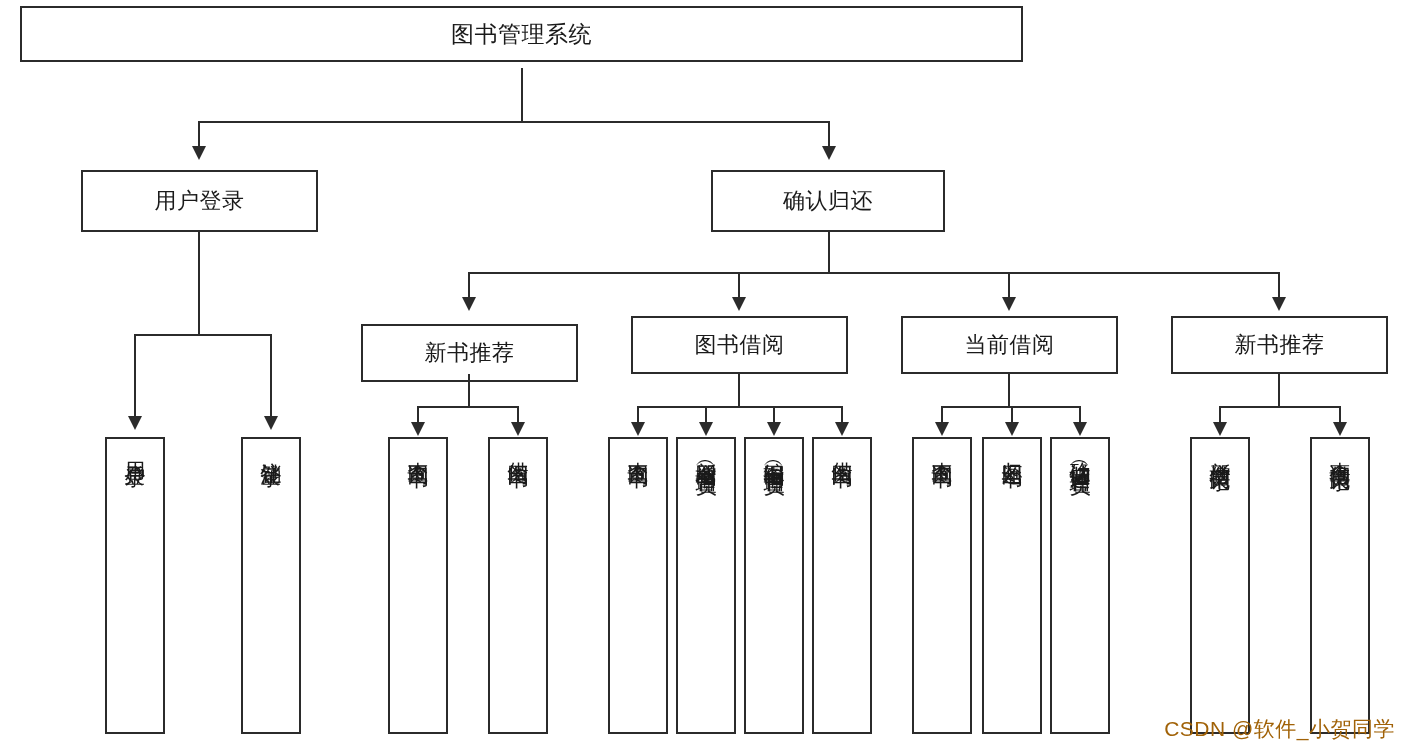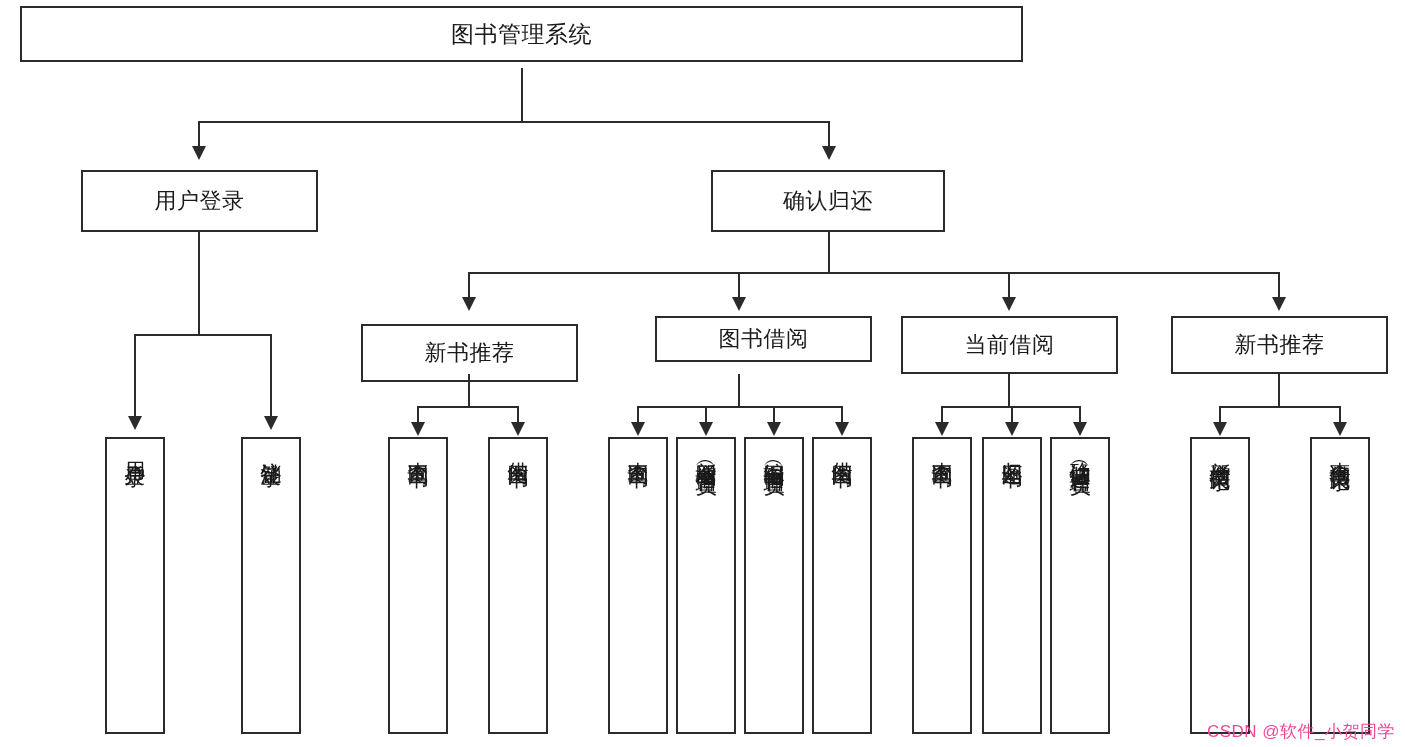--- a/index.html
+++ b/index.html
@@ -64,22 +64,22 @@
     width:0;height:0;
     border-left:7px solid transparent;
     border-right:7px solid transparent;
     border-top:14px solid #2b2b2b;
   }
   
   #watermark{
     position:absolute;
     right:10px;
     bottom:4px;
-    font-size:17px;
-    color:#ec4899;
+    font-size:21px;
+    color:#a16207;
     letter-spacing:.5px;
     white-space:nowrap;
     pointer-events:none;
     user-select:none;
   }
 </style>
 </head>
 <body>
 
 <div id="canvas">
@@ -117,21 +117,21 @@
   <div class="ln v" style="left:738px;top:272px;width:2px;height:27px;"></div>
   <div class="arrow" style="left:732px;top:297px;"></div>
   <div class="ln v" style="left:1008px;top:272px;width:2px;height:27px;"></div>
   <div class="arrow" style="left:1002px;top:297px;"></div>
   <div class="ln v" style="left:1278px;top:272px;width:2px;height:27px;"></div>
   <div class="arrow" style="left:1272px;top:297px;"></div>
 
   <div class="node h" style="left:361px;top:316px;width:217px;height:58px;margin-top:8px;">
     <span class="label">新书推荐</span>
   </div>
-  <div class="node h" style="left:631px;top:316px;width:217px;height:46px;margin-left:24px;">
+  <div class="node h" style="left:631px;top:316px;width:217px;height:58px;">
     <span class="label">图书借阅</span>
   </div>
   <div class="node h" style="left:901px;top:316px;width:217px;height:58px;align-items:center;">
     <span class="label">当前借阅</span>
   </div>
   <div class="node h" style="left:1171px;top:316px;width:217px;height:58px;">
     <span class="label">新书推荐</span>
   </div>
 
   <div class="ln v" style="left:468px;top:374px;width:2px;height:33px;"></div>

